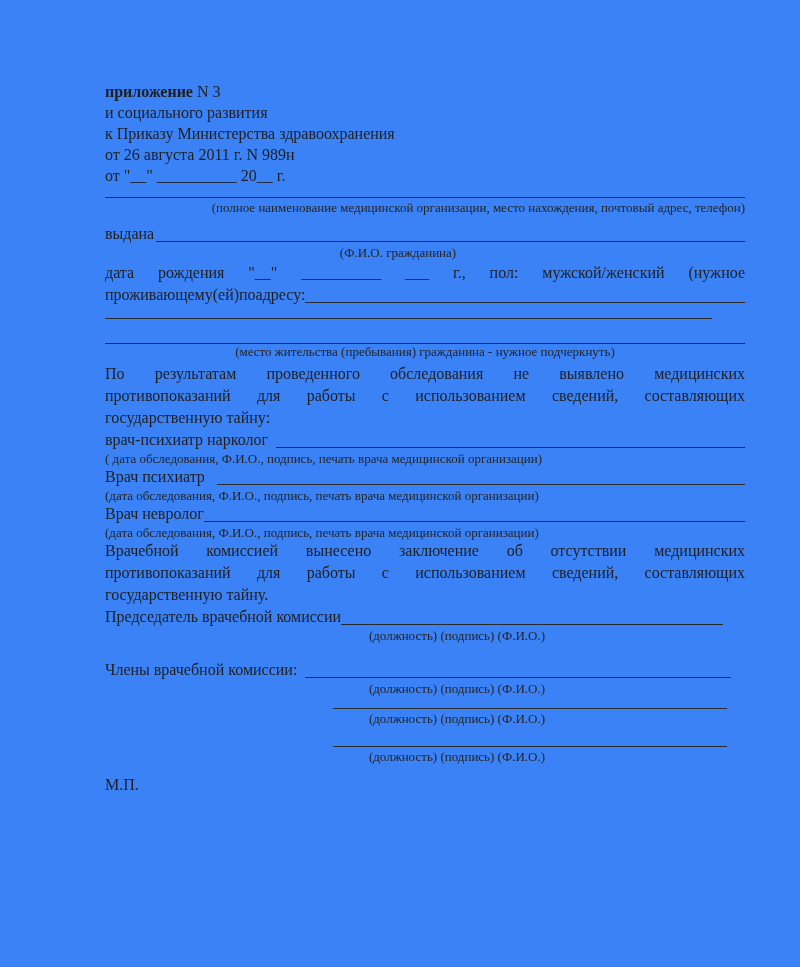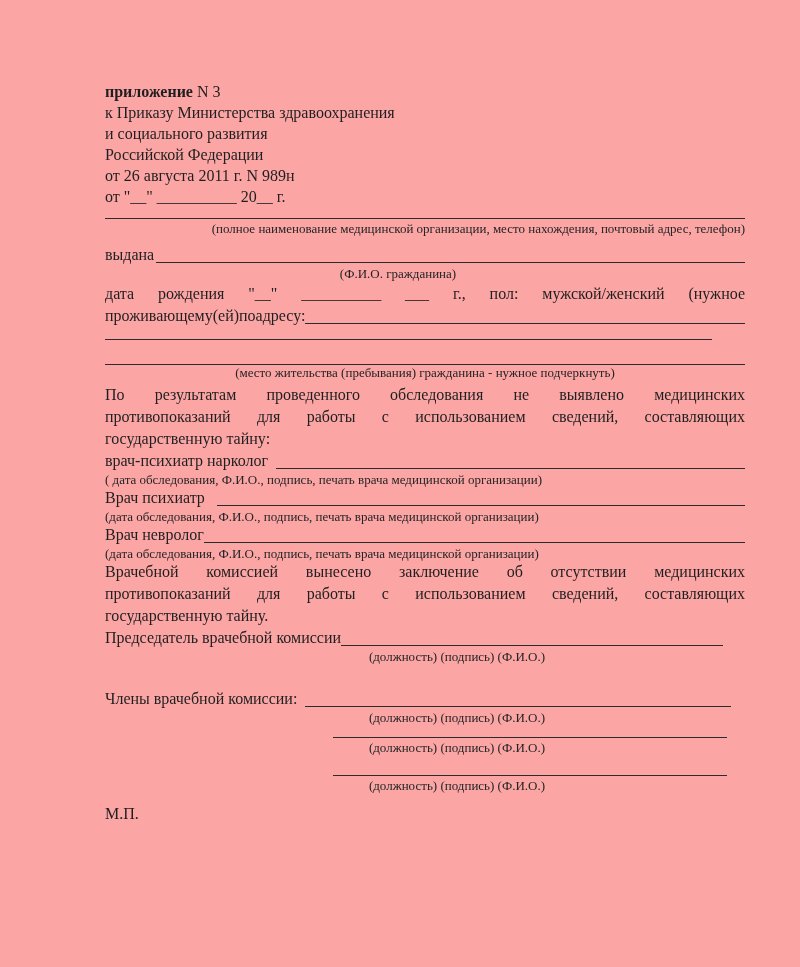--- a/index.html
+++ b/index.html
@@ -1,20 +1,20 @@
 <!DOCTYPE html>
 <html><head>
 <meta charset="utf-8">
 <style>
   html, body { margin: 0; padding: 0; background: #ffffff; }
   .page {
     position: relative;
     width: 800px;
     height: 967px;
-    background: #fca5a5;
+    background: #3b82f6;
     color: #1f1f1f;
     font-family: "Liberation Serif", serif;
     font-size: 16px;
     line-height: 22px;
     overflow: hidden;
   }
   .content {
     position: absolute;
     left: 105px;
     top: 0;
@@ -53,38 +53,37 @@
   .fill-issued { margin-left: 2px; }
   .birth-block { margin-top: 2px; }
   .jline { text-align: justify; text-align-last: justify; }
   .blank-line-1 { height: 12px; margin-right: 33px; }
   .blank-line-2 { height: 24px; }
   .results-par { margin-top: 4px; }
   .fill-doc1 { margin-left: 8px; }
   .fill-doc2 { margin-left: 12px; }
   .fill-doc3 { margin-left: 0; }
   .row-chairman .fill { margin-right: 22px; }
-  .row-members { margin-top: 24px; }
+  .row-members { margin-top: 16px; }
   .row-members .fill { margin-left: 8px; margin-right: 14px; }
   .sig-line-1 { height: 12px; margin-left: 228px; margin-right: 18px; }
   .sig-line-2 { height: 20px; margin-left: 228px; margin-right: 18px; }
   .caption-sig-low { margin-top: 2px; }
   .stamp { margin-top: 10px; }
 </style>
 </head>
 <body>
 
 <div class="page">
   <div class="content">
 
     <div class="header-block">
       <div><span class="bold">приложение</span><span> N 3</span></div>
+      <div>и социального развития</div>
       <div>к Приказу Министерства здравоохранения</div>
-      <div>и социального развития</div>
-      <div>Российской Федерации</div>
       <div>от 26 августа 2011 г. N 989н</div>
     </div>
 
 
     <div class="date-line">от "__" __________ 20__ г.</div>
 
     <div class="rule rule-top"></div>
     <div class="caption caption-org">(полное наименование медицинской организации, место нахождения, почтовый адрес, телефон)</div>
 
     <div class="fill-row row-issued">

